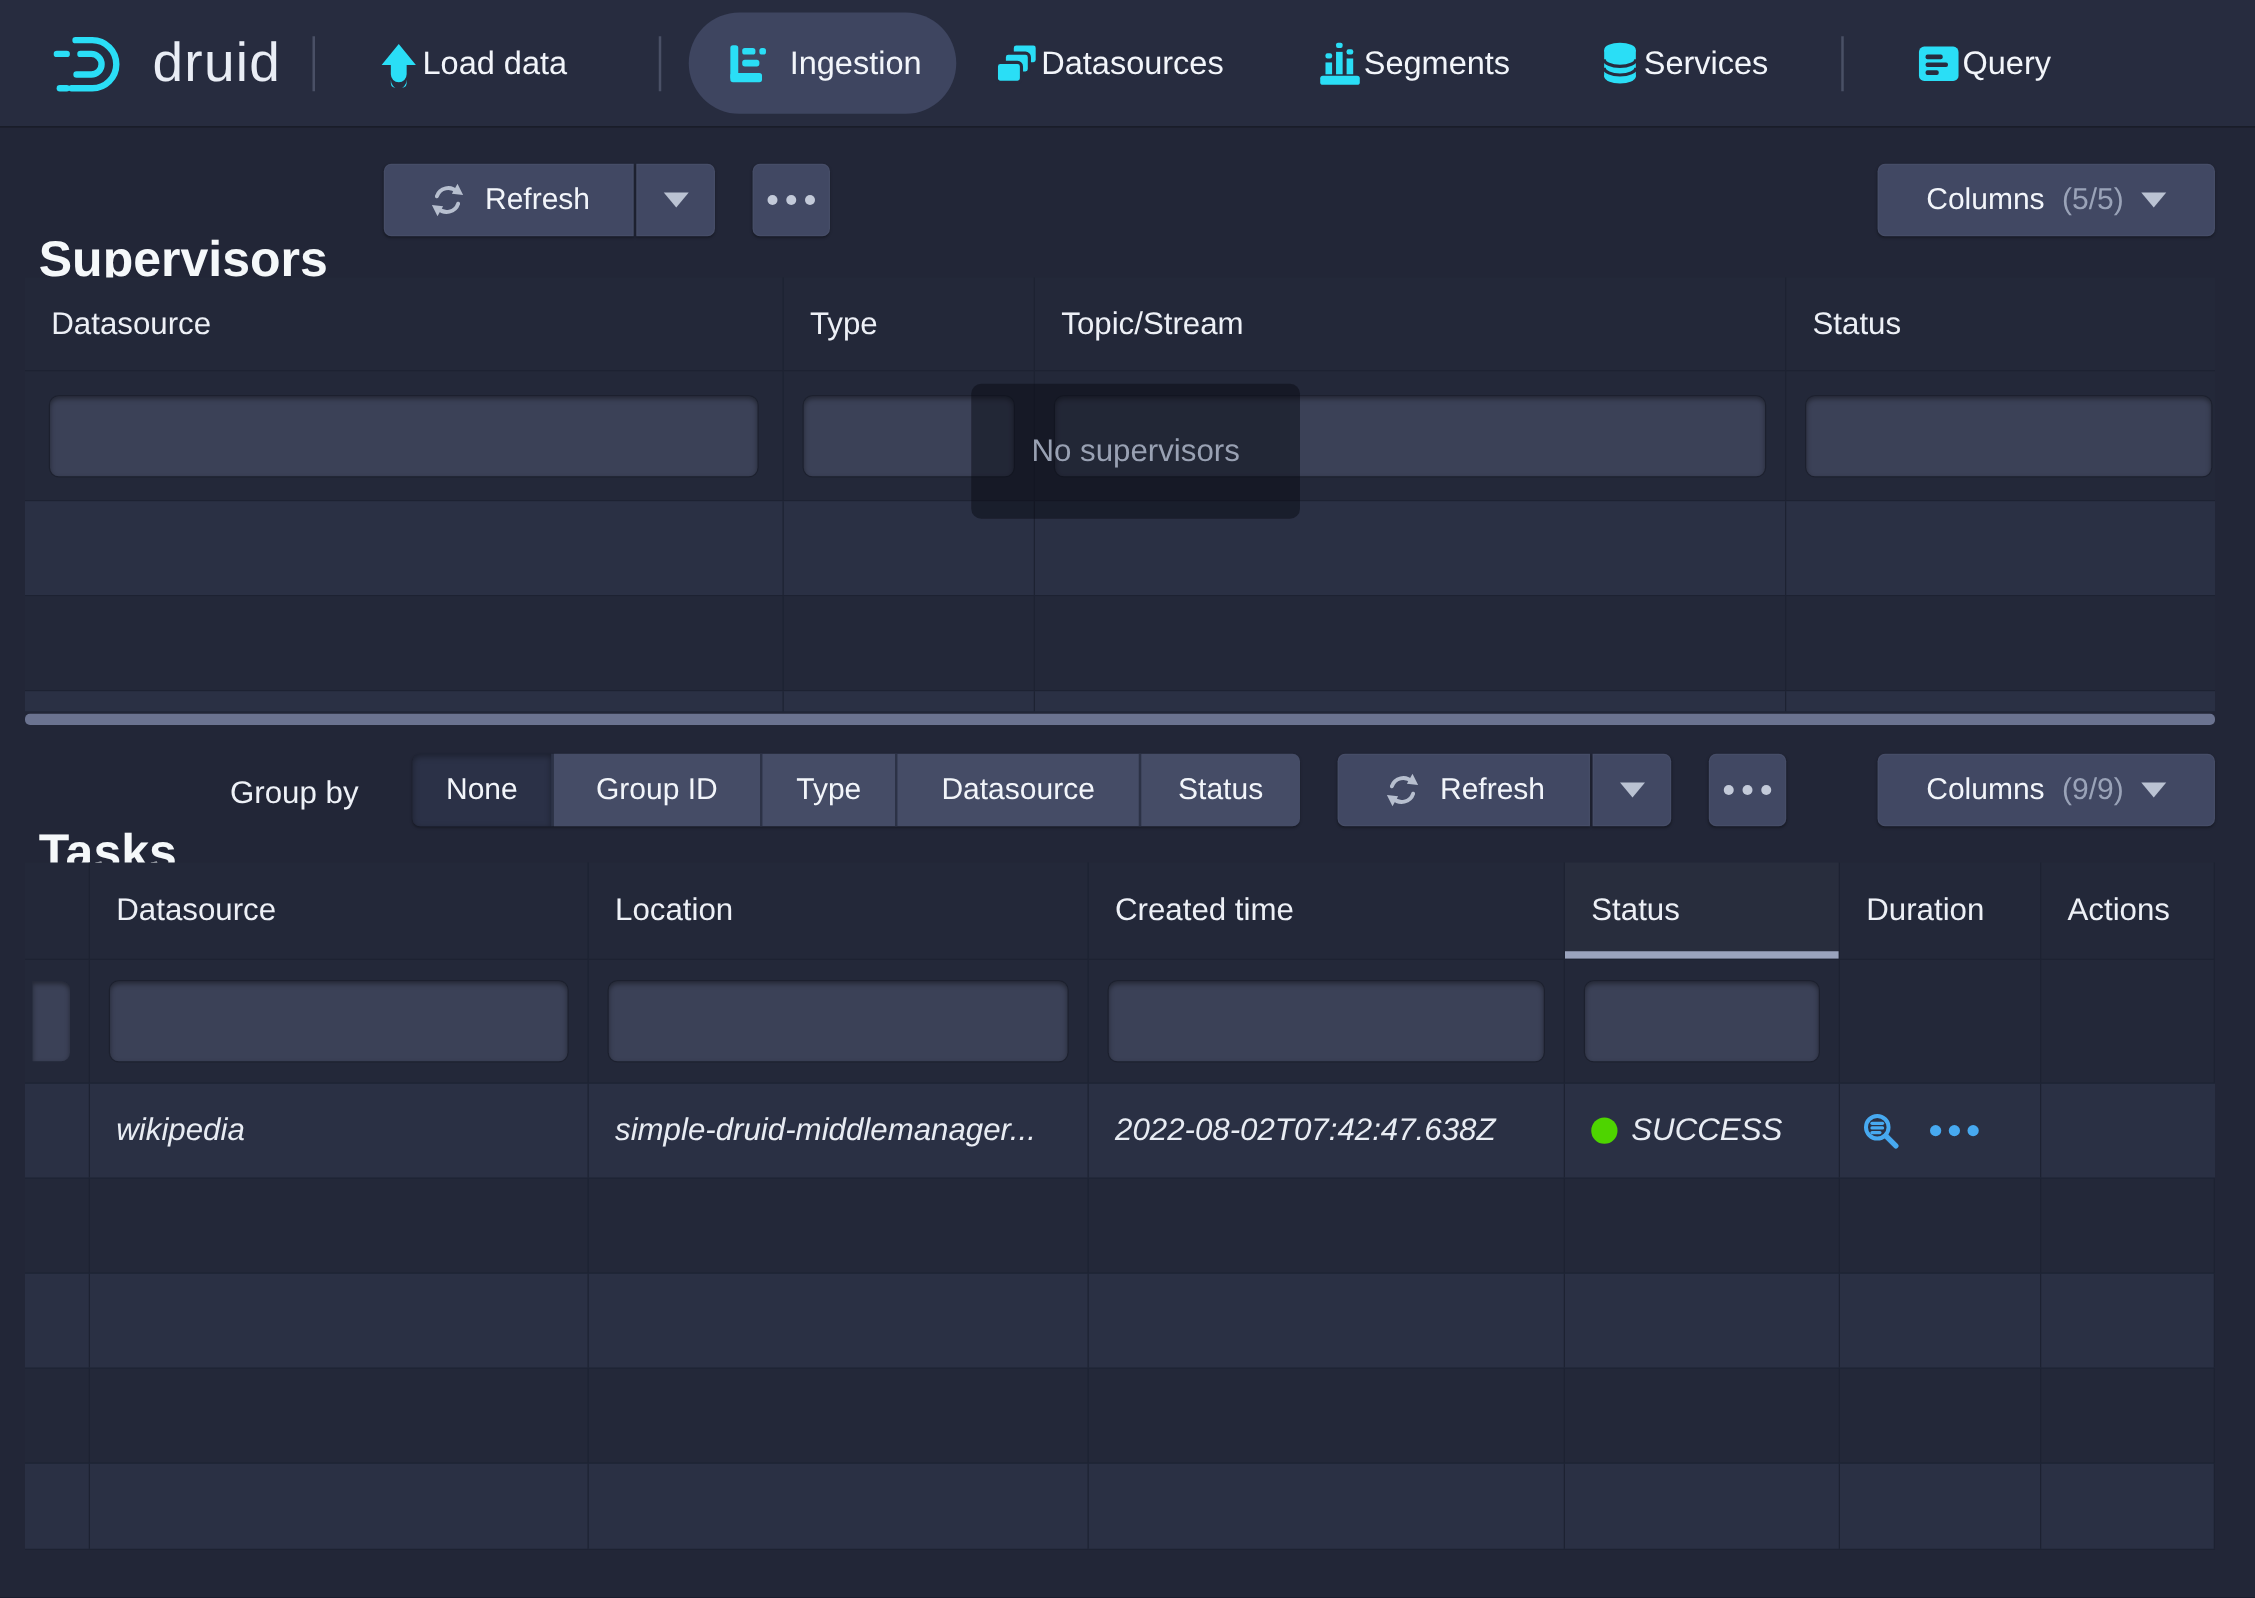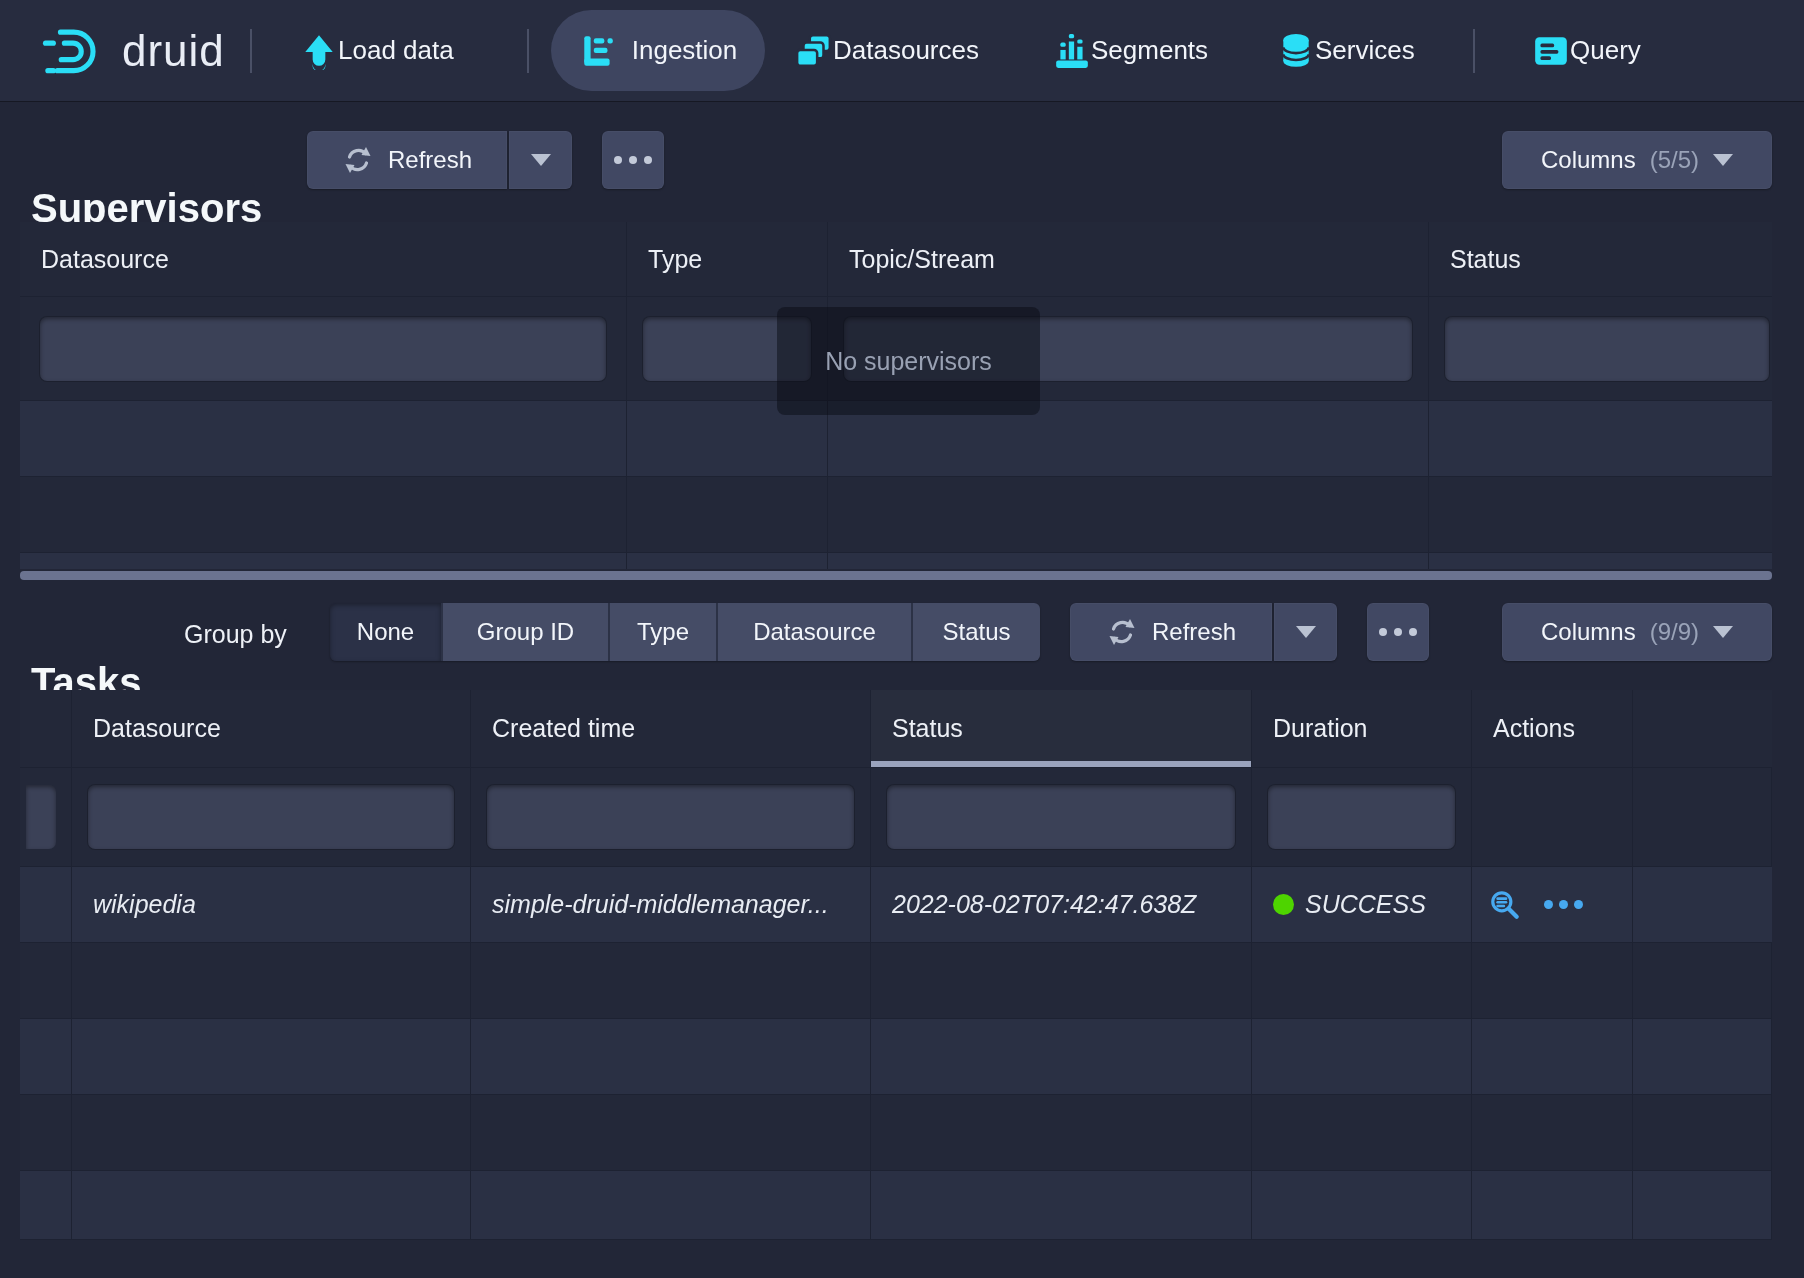--- a/index.html
+++ b/index.html
@@ -316,20 +316,21 @@
   <div class="btn" style="left:1502px; top:603px; width:270px">
     <span>Columns</span>
     <span class="count">(9/9)</span>
     <span class="caret"></span>
   </div>
 
   <div class="tbl task-tbl">
     <div class="row task-grid hdr task-hdr">
       <div class="cell" style="padding-left:0"></div>
       <div class="cell">Datasource</div>
+      <div class="cell">Location</div>
       <div class="cell">Created time</div>
       <div class="cell sorted-col">
         <span>Status</span>
         <span class="sort-bar"></span>
       </div>
       <div class="cell">Duration</div>
       <div class="cell">Actions</div>
     </div>
 
     <div class="row task-grid filter-row task-filter">

